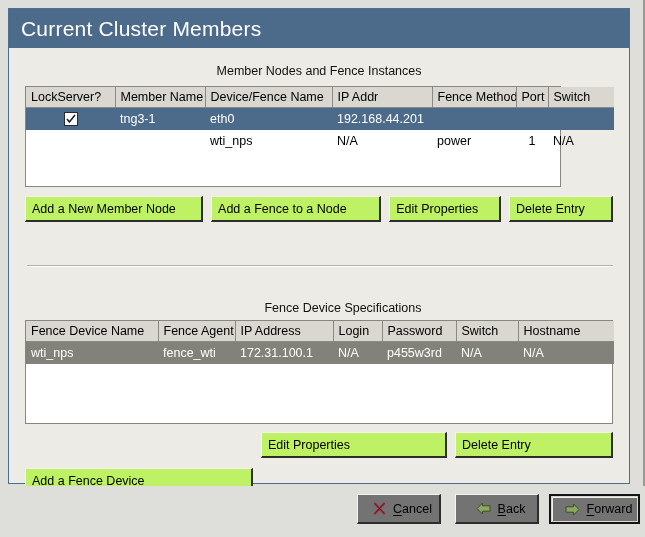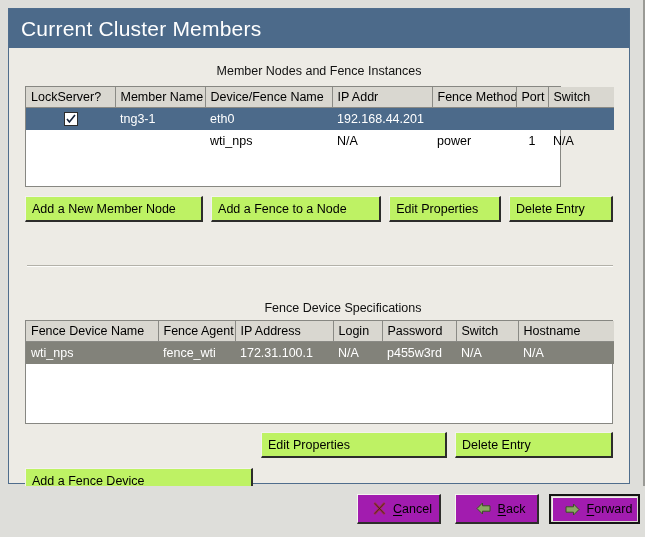--- a/index.html
+++ b/index.html
@@ -130,21 +130,21 @@
   #footer {
     position: absolute;
     left: 0; top: 486px;
     width: 645px; height: 51px;
     background: #dedeDA;
   }
   .fbtn {
     position: absolute;
     top: 8px;
     height: 30px;
-    background: #a21caf;
+    background: #737373;
     border-top: 1px solid #f5f4f0;
     border-left: 1px solid #f5f4f0;
     border-right: 2px solid #2d2d2b;
     border-bottom: 2px solid #2d2d2b;
     display: flex;
     align-items: center;
     justify-content: center;
     gap: 7px;
     font-size: 12.5px;
     box-sizing: border-box;

